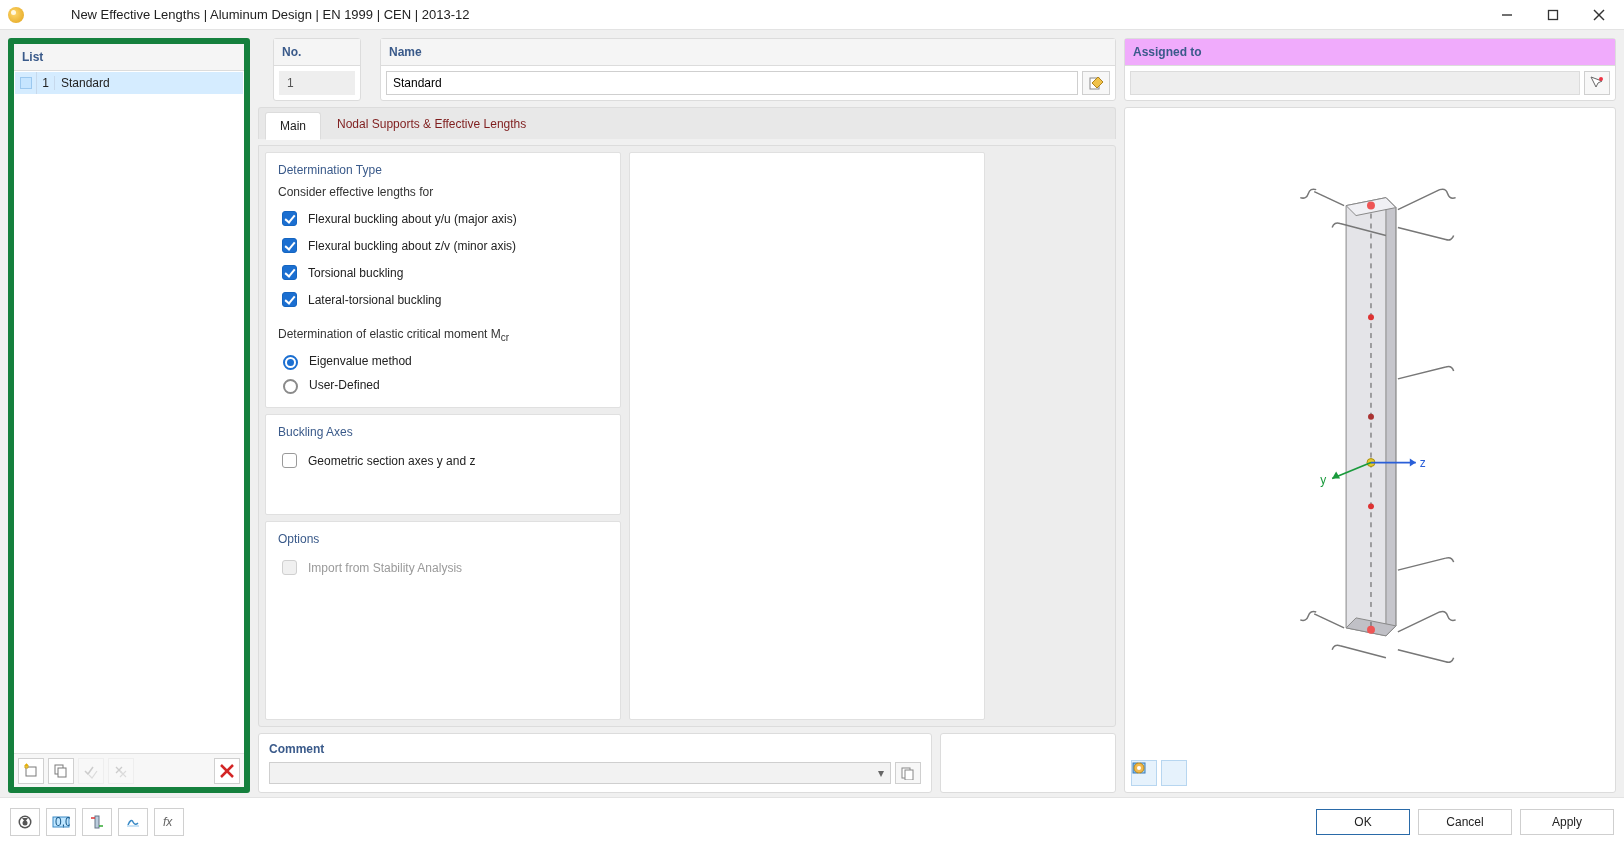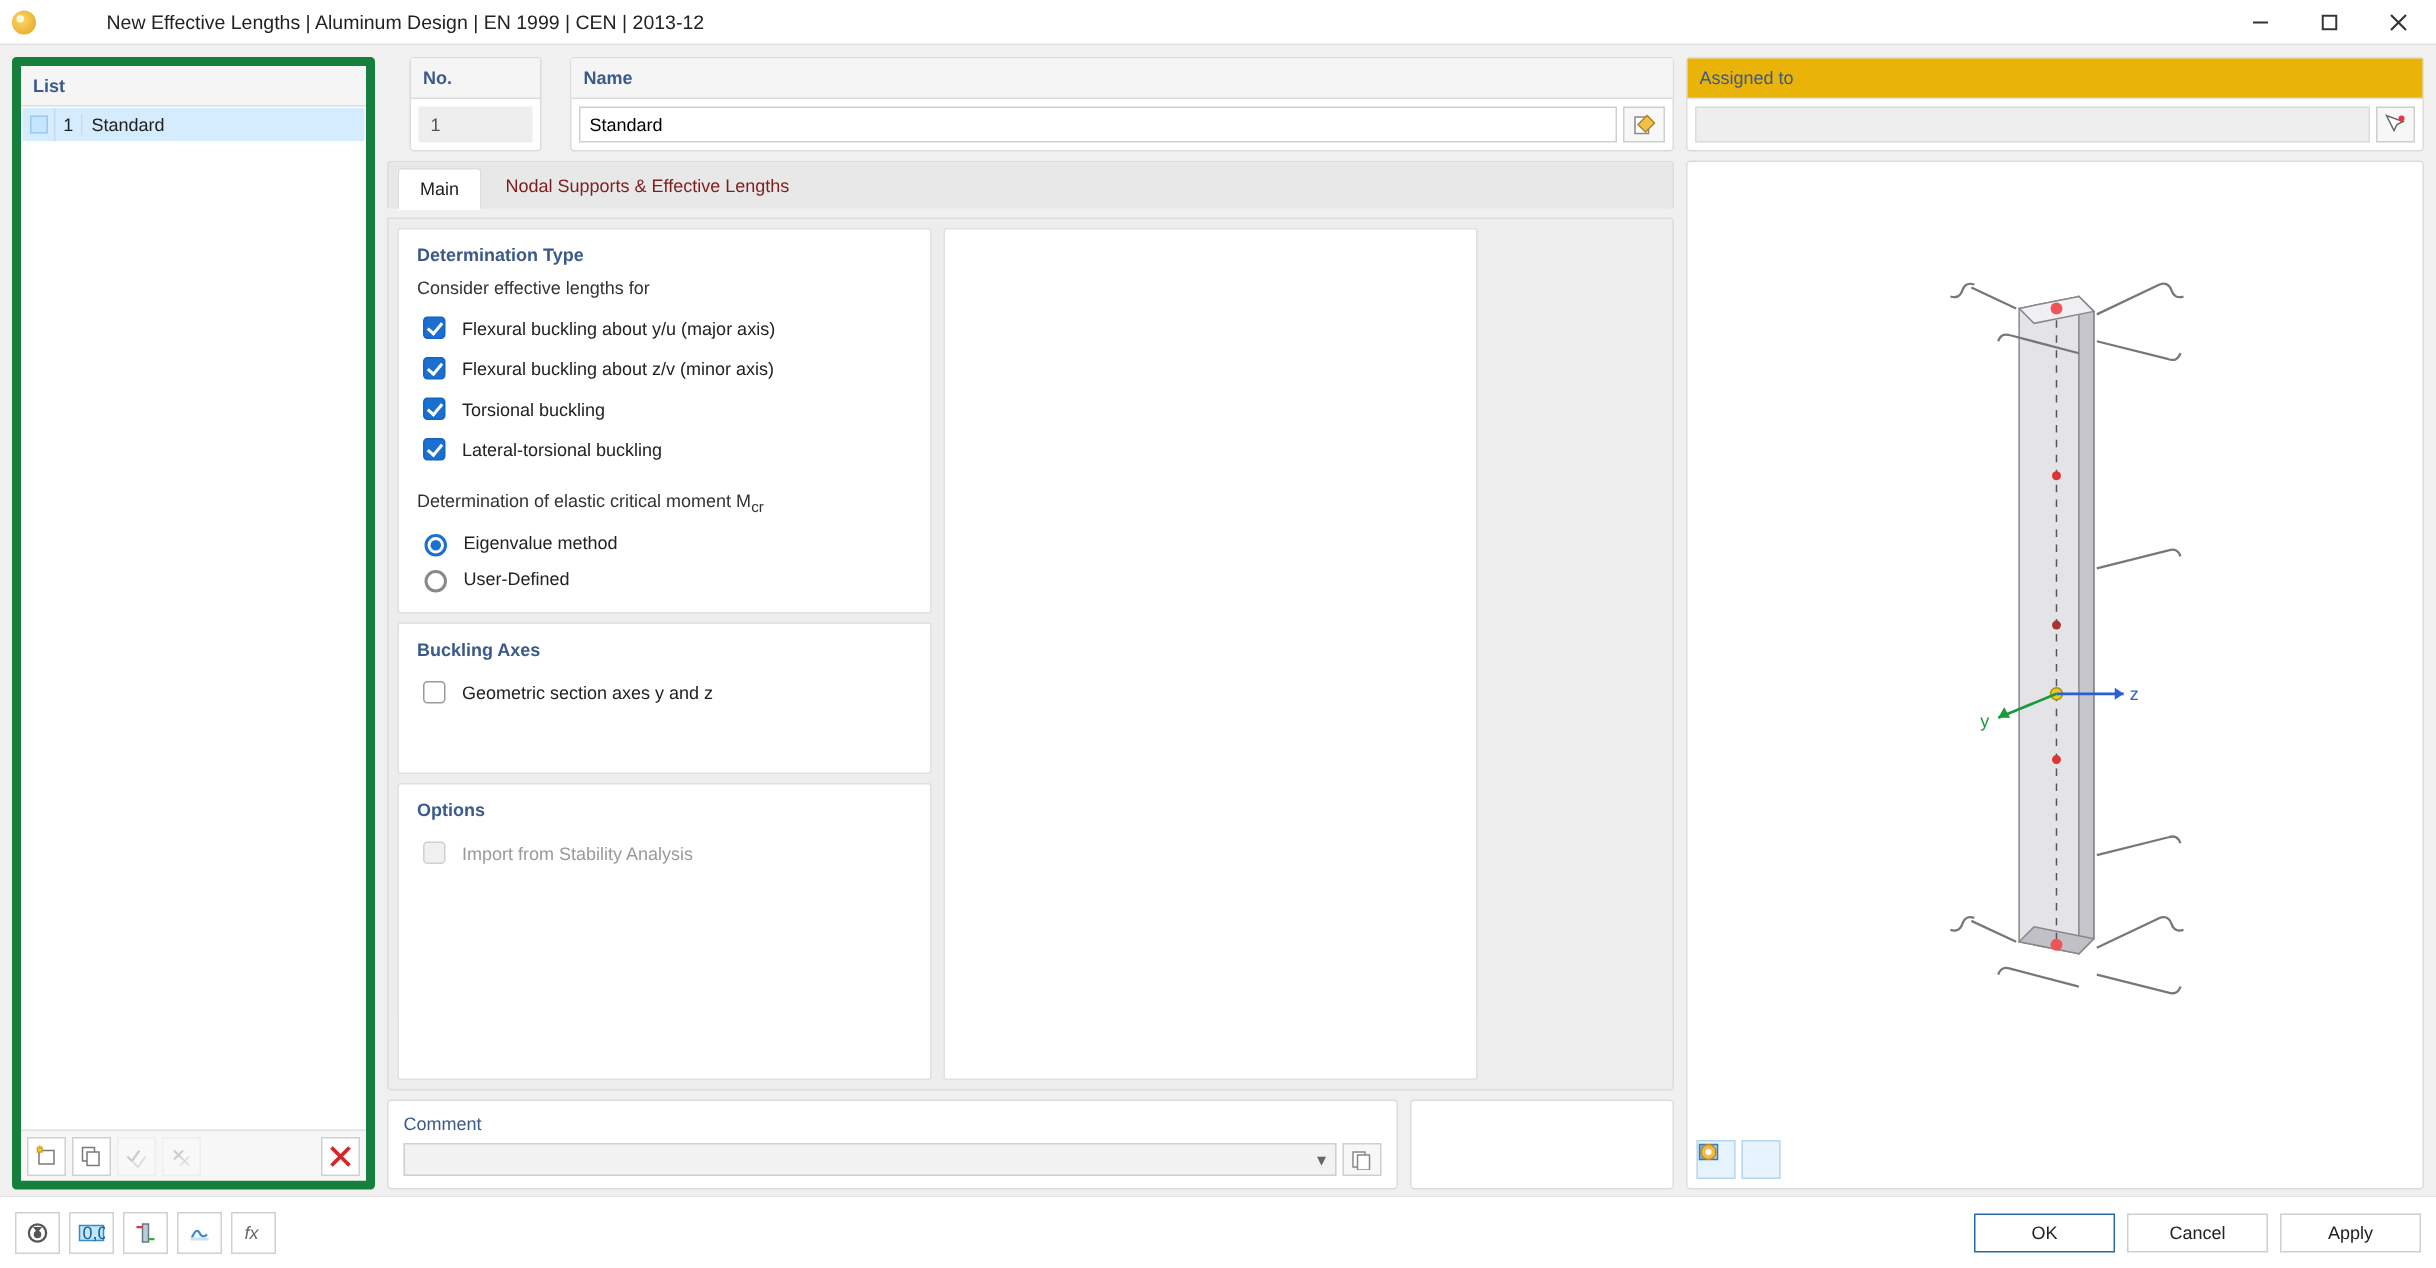--- a/index.html
+++ b/index.html
@@ -35,44 +35,44 @@
   .name-row{display:flex;gap:4px;}
   .text-input{ flex:1; border:1px solid #cfcfcf; padding:4px 6px; background:#fff;}
   .icon-btn{ width:28px; border:1px solid #cfcfcf; background:#f7f7f7; display:flex;align-items:center;justify-content:center;}
   .tabs { display:flex; background:#e8e8e8; border:1px solid #dcdcdc; border-bottom:none; border-radius:3px 3px 0 0; padding-top:3px; gap:2px; padding-left:6px;}
   .tab { padding:6px 14px; color:#7f1d1d;}
   .tab.active{ background:#fff; border:1px solid #dcdcdc; border-bottom:1px solid #fff; border-radius:3px 3px 0 0; color:#222; position:relative; top:1px;}
   .tab-body { display:flex; gap:8px; flex:1; border:1px solid #dcdcdc; background:#ededed; border-radius:0 3px 3px 3px; padding:6px; min-height:0;}
   .col { width:356px; display:flex; flex-direction:column; gap:6px;}
   .col.blank{background:#fff;border:1px solid #e0e0e0;border-radius:2px;}
   .group{ background:#fff; border:1px solid #e0e0e0; border-radius:2px; padding:10px 12px;}
-  .group .gtitle{ color:#3a5a8a; font-weight:700; margin-bottom:8px;}
+  .group .gtitle{ color:#3a5a8a; font-weight:400; margin-bottom:8px;}
   .sub{color:#333; margin:2px 0 6px 0;}
   .chk, .rdo { display:flex; align-items:center; gap:8px; padding:3px 0;}
   .chk input[type=checkbox]{ appearance:none; width:15px; height:15px; border-radius:3px; border:1px solid #1565c0; background:#1b6fd1; position:relative;}
   .chk input[type=checkbox]::after{content:"";position:absolute;left:4px;top:1px;width:4px;height:8px;border:solid #fff;border-width:0 2px 2px 0;transform:rotate(40deg);}
   .chk input[type=checkbox]:not(:checked){background:#fff;border:1px solid #9a9a9a;}
   .chk input[type=checkbox]:not(:checked)::after{display:none;}
   .chk input[type=checkbox]:disabled{background:#f0f0f0;border-color:#d0d0d0;}
   .chk input[type=checkbox]:disabled::after{display:none;}
   .rdo input[type=radio]{appearance:none;width:15px;height:15px;border-radius:50%;border:2px solid #1b6fd1;position:relative;background:#fff;}
   .rdo input[type=radio]:checked::after{content:"";position:absolute;left:2px;top:2px;width:7px;height:7px;border-radius:50%;background:#1b6fd1;}
   .rdo input[type=radio]:not(:checked){border:2px solid #8a8a8a;}
   .disabled-text{color:#9a9a9a;}
   .comment-row{display:flex;gap:8px;}
   .comment-box{ flex:1; background:#fff; border:1px solid #dcdcdc; border-radius:3px; padding:8px 10px;}
-  .comment-box .hdr2{color:#3a5a8a;font-weight:400;margin-bottom:6px;}
+  .comment-box .hdr2{color:#3a5a8a;font-weight:700;margin-bottom:6px;}
   .combo{display:flex;gap:4px;}
   .combo .sel{flex:1;display:flex;align-items:center;justify-content:space-between;border:1px solid #cfcfcf;background:#f2f2f2;padding:3px 6px;}
   .combo .sel .caret{color:#666;}
   .combo .btn{width:26px;border:1px solid #cfcfcf;background:#f7f7f7;display:flex;align-items:center;justify-content:center;}
   .spare{width:176px;background:#fff;border:1px solid #dcdcdc;border-radius:3px;}
   .right{width:492px;display:flex;flex-direction:column;gap:6px;}
   .assigned{background:#fff;border:1px solid #dcdcdc;border-radius:3px;}
-  .assigned .hdr{background:#eab308;border-bottom:1px solid #dcdcdc;padding:6px 8px;color:#3a5a8a;font-weight:400;}
+  .assigned .hdr{background:#f0abfc;border-bottom:1px solid #dcdcdc;padding:6px 8px;color:#3a5a8a;font-weight:700;}
   .assigned .body{padding:5px;display:flex;gap:4px;}
   .assigned .field{flex:1;background:#eeeeee;border:1px solid #dcdcdc;height:24px;}
   .assigned .pick{width:26px;border:1px solid #cfcfcf;background:#f7f7f7;display:flex;align-items:center;justify-content:center;}
   .preview{flex:1;background:#fff;border:1px solid #dcdcdc;border-radius:3px;position:relative;overflow:hidden;}
   .preview svg{position:absolute;inset:0;}
   .preview-toolbar{position:absolute;left:6px;bottom:6px;display:flex;gap:4px;}
   .preview-toolbar .pbtn{width:26px;height:26px;border:1px solid #b7d6f0;background:#e6f2fc;display:flex;align-items:center;justify-content:center;color:#2a6aa8;}
   .footer{height:48px;border-top:1px solid #e3e3e3;display:flex;align-items:center;padding:0 10px;background:#fff;}
   .footer .ftools{display:flex;gap:6px;}
   .footer .spacer{flex:1;}

